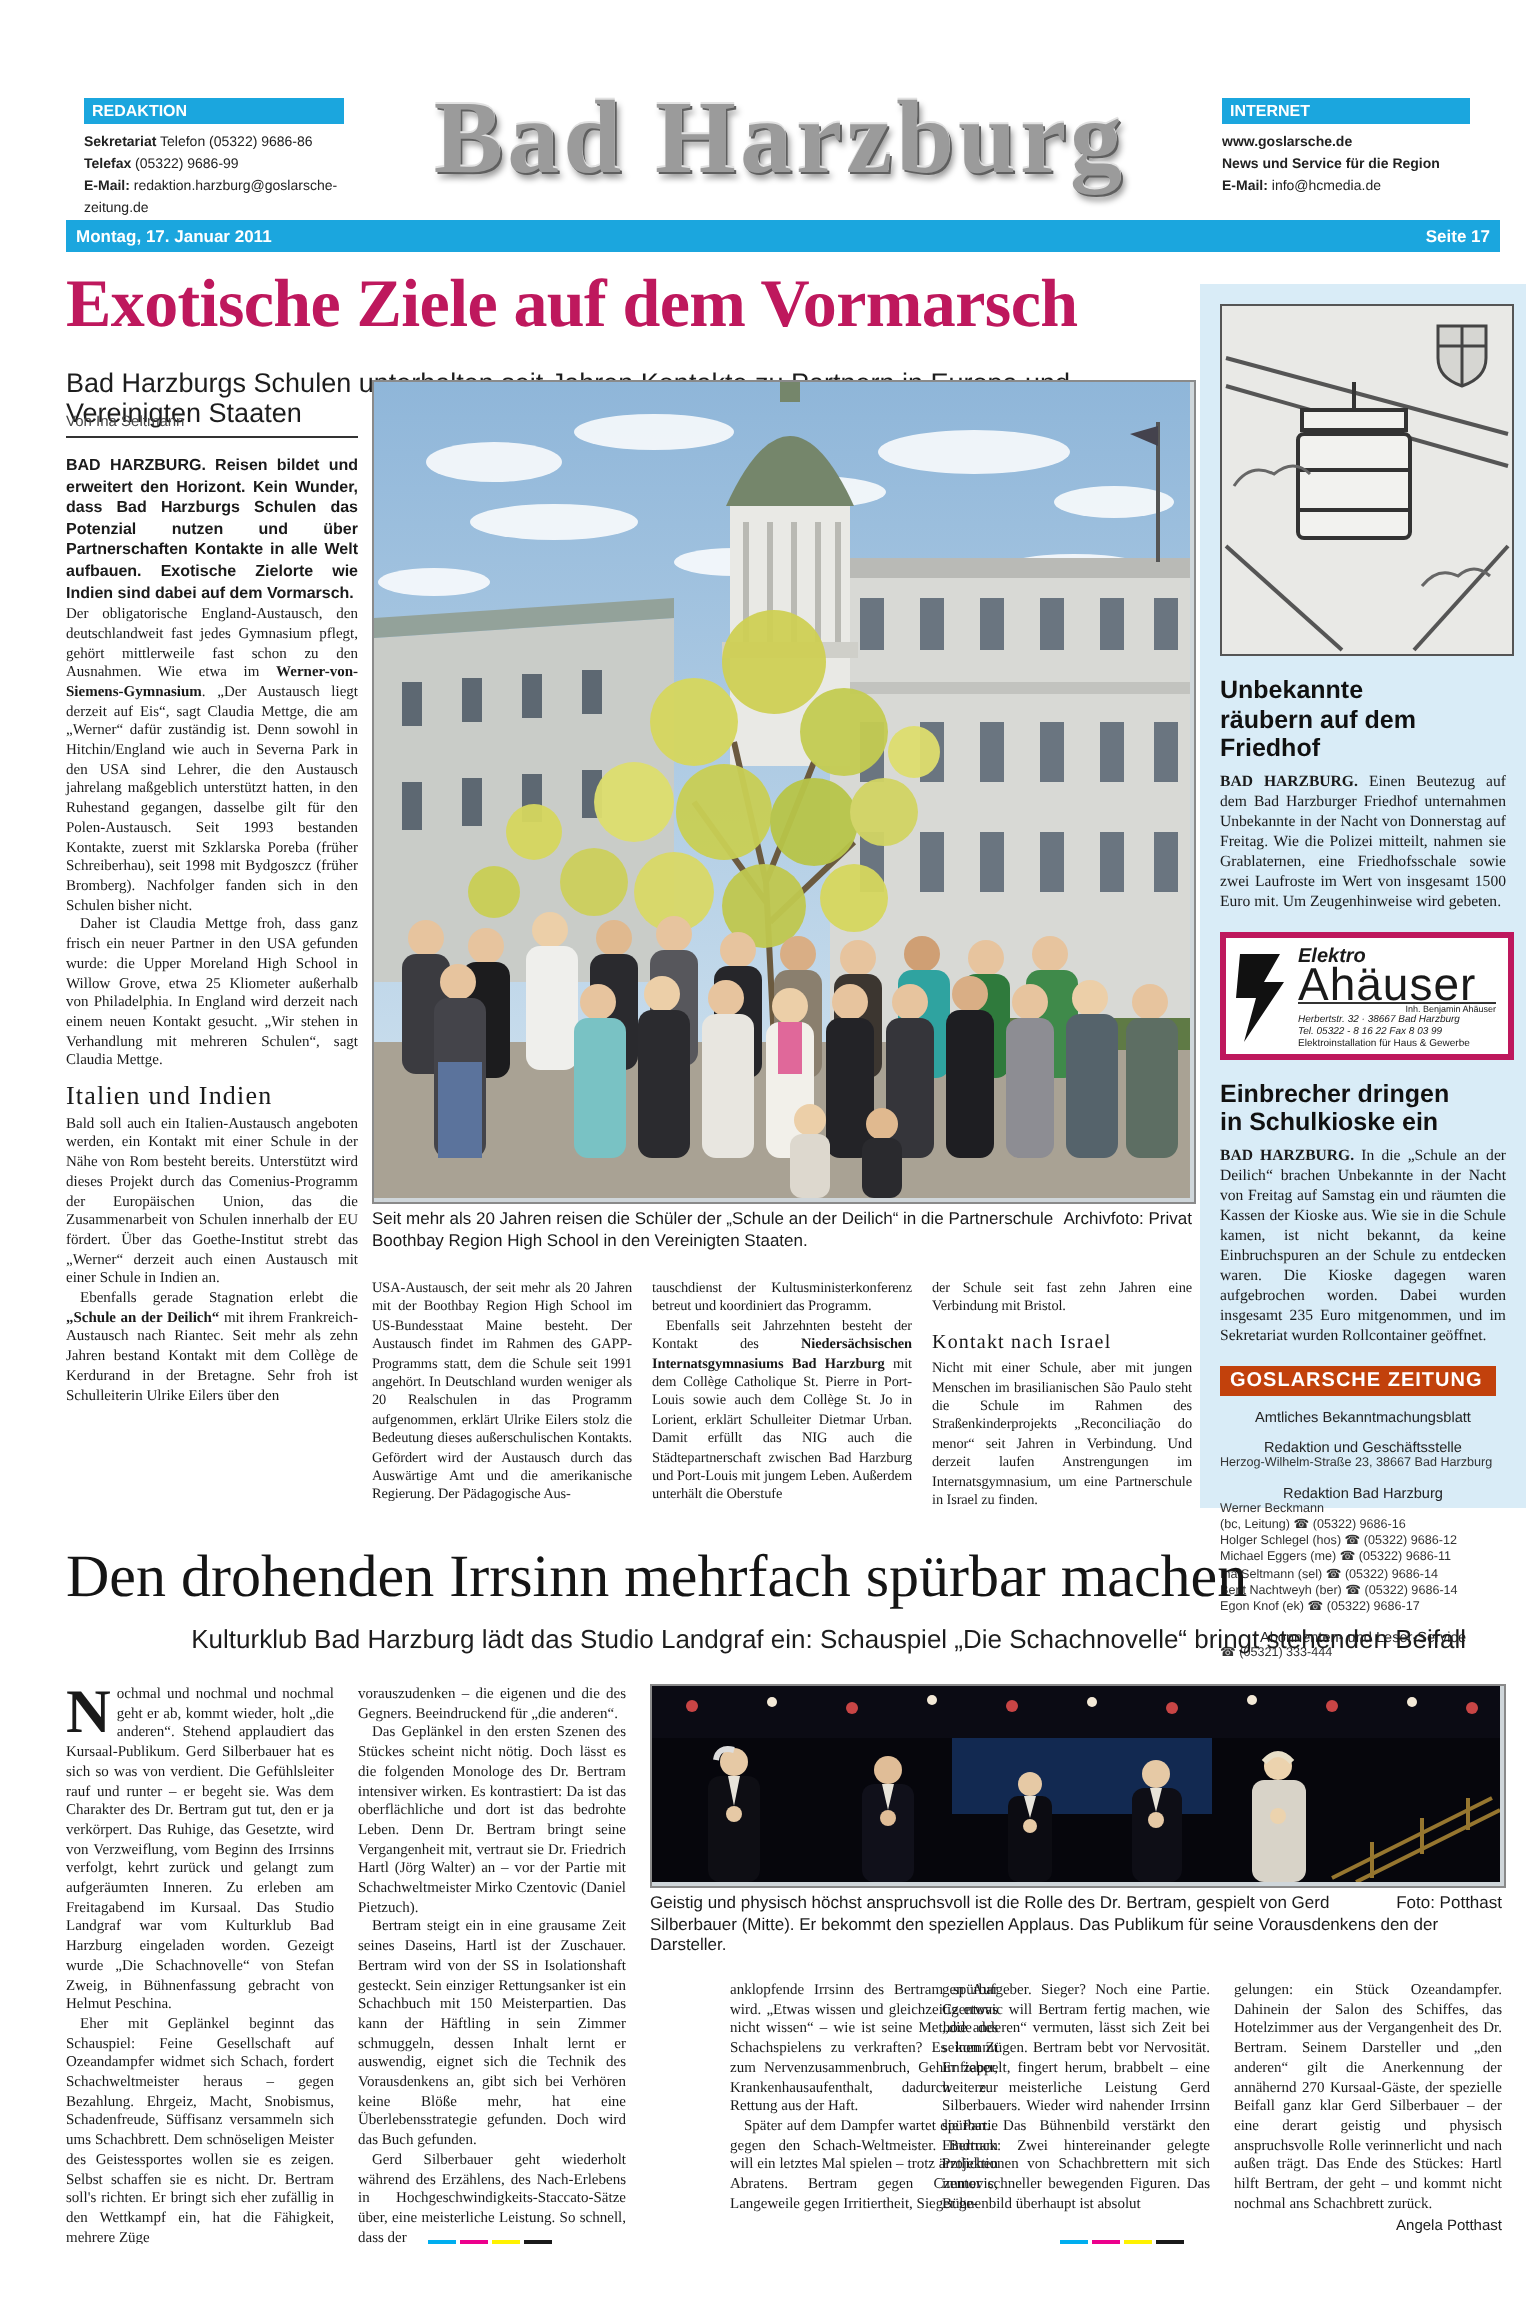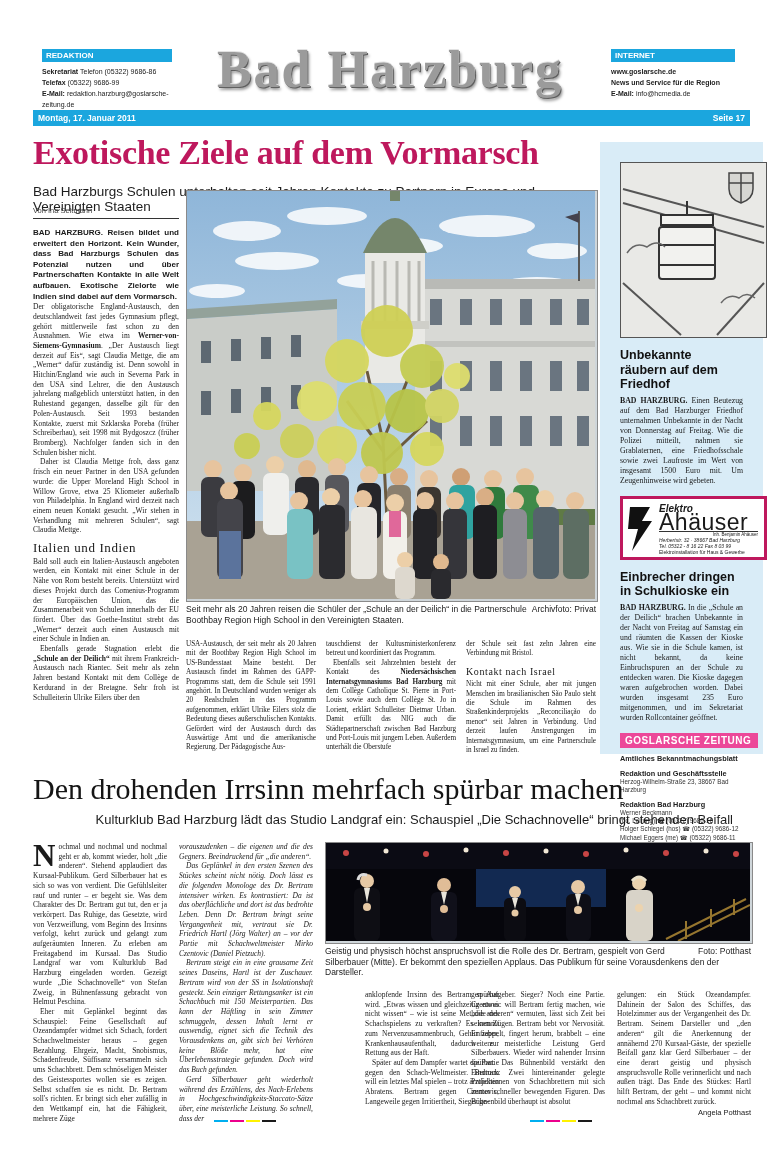--- a/index.html
+++ b/index.html
@@ -27,24 +27,24 @@
   .lead{font-family:"Liberation Sans","DejaVu Sans",sans-serif;font-weight:bold;font-size:8px;
         line-height:10.6px;text-align:justify;margin:0 0 6px 0;}
   .crosshead{font-size:13px;letter-spacing:.6px;margin:8px 0 4px 0;font-weight:normal;}
   .cap{font-family:"Liberation Sans","DejaVu Sans",sans-serif;font-size:8.5px;line-height:10.5px;color:#1a1a1a;}
   .cap .credit{float:right;color:#1a1a1a;}
   .photo-frame{border:1px solid #8a8a8a;background:#cfd6da;}
   .sidebar{background:#d9ecf7;}
   .sb-h{font-family:"Liberation Sans","DejaVu Sans",sans-serif;font-weight:bold;font-size:12.5px;
         line-height:14.5px;color:#111;margin:10px 0 4px 0;}
   .sb-p{font-size:7.8px;line-height:10px;text-align:justify;margin:0;}
-  .gzbar{background:#ec4899;color:#fff;font-family:"Liberation Sans","DejaVu Sans",sans-serif;
+  .gzbar{background:#c2410c;color:#fff;font-family:"Liberation Sans","DejaVu Sans",sans-serif;
          font-weight:bold;font-size:10px;letter-spacing:.5px;padding:2px 5px;}
   .svc{font-family:"Liberation Sans","DejaVu Sans",sans-serif;color:#222;}
-  .svc .t{font-weight:bold;font-size:7.3px;margin-top:6px;}
+  .svc .t{font-weight:normal;font-size:7.3px;margin-top:6px;text-align:center;}
   .svc .l{font-size:6.3px;line-height:8.2px;color:#333;}
   .dropcap{float:left;font-size:31px;line-height:26px;font-weight:bold;margin:1px 3px 0 0;}
   .author{font-family:"Liberation Sans","DejaVu Sans",sans-serif;font-size:7.5px;text-align:right;margin-top:2px;}
   .regmarks{display:flex;gap:2px;}
   .regmarks span{width:14px;height:13px;display:block;}
   .rm-c{background:#00aeef;} .rm-m{background:#ec008c;} .rm-y{background:#fff200;} .rm-k{background:#1a1a1a;}
   .adbox{background:#ffffff;border:3px solid #be185d;}
 </style>
 </head>
 <body>
@@ -301,21 +301,21 @@
   <div class="abs bodytxt smallcol" style="left:326px;top:640px;width:130px;">
     <p>tauschdienst der Kultusministerkonferenz betreut und koordiniert das Programm.</p>
     <p class="ind"><span>Ebenfalls seit Jahrzehnten besteht der Kontakt des </span><b>Niedersächsischen Internatsgymnasiums Bad Harzburg</b><span> mit dem Collège Catholique St. Pierre in Port-Louis sowie auch dem Collège St. Jo in Lorient, erklärt Schulleiter Dietmar Urban. Damit erfüllt das NIG auch die Städtepartnerschaft zwischen Bad Harzburg und Port-Louis mit jungem Leben. Außerdem unterhält die Oberstufe</span></p>
   </div>
   <div class="abs bodytxt smallcol" style="left:466px;top:640px;width:130px;">
     <p>der Schule seit fast zehn Jahren eine Verbindung mit Bristol.</p>
     <div class="crosshead" style="text-align:left;font-size:10px;">Kontakt nach Israel</div>
     <p>Nicht mit einer Schule, aber mit jungen Menschen im brasilianischen São Paulo steht die Schule im Rahmen des Straßenkinderprojekts „Reconciliação do menor“ seit Jahren in Verbindung. Und derzeit laufen Anstrengungen im Internatsgymnasium, um eine Partnerschule in Israel zu finden.</p>
   </div>
 
-  <div class="abs sidebar" style="left:600px;top:142px;width:163px;height:612px;padding:20px;box-sizing:border-box;">
+  <div class="abs sidebar" style="left:600px;top:142px;width:163px;height:612px;padding:10px;box-sizing:border-box;">
     <div style="width:147px;height:176px;background:#e9e9e6;border:1px solid #555;box-sizing:border-box;">
       <svg width="145" height="174" viewBox="0 0 145 174">
         <g stroke="#555" stroke-width="2" fill="none">
           <line x1="2" y1="26" x2="143" y2="64"></line>
             <line x1="2" y1="40" x2="143" y2="80"></line>
           <line x1="2" y1="120" x2="60" y2="172"></line>
             <line x1="96" y1="172" x2="143" y2="120"></line>
         </g>
         <g stroke="#333" stroke-width="2" fill="#f2f2ef">
           <line x1="66" y1="38" x2="66" y2="52"></line>
@@ -374,21 +374,21 @@
     </div>
   </div>
 
   <div class="abs h2" style="left:33px;top:772px;">Den drohenden Irrsinn mehrfach spürbar machen</div>
   <div class="abs deck" style="left:33px;top:812px;width:700px;font-size:13px;text-align:right;">Kulturklub Bad Harzburg lädt das Studio Landgraf ein: Schauspiel „Die Schachnovelle“ bringt stehenden Beifall</div>
 
   <div class="abs bodytxt" style="left:33px;top:842px;width:134px;">
     <p><span class="dropcap">N</span><span>ochmal und nochmal und nochmal geht er ab, kommt wieder, holt „die anderen“. Stehend applaudiert das Kursaal-Publikum. Gerd Silberbauer hat es sich so was von verdient. Die Gefühlsleiter rauf und runter – er begeht sie. Was dem Charakter des Dr. Bertram gut tut, den er ja verkörpert. Das Ruhige, das Gesetzte, wird von Verzweiflung, vom Beginn des Irrsinns verfolgt, kehrt zurück und gelangt zum aufgeräumten Inneren. Zu erleben am Freitagabend im Kursaal. Das Studio Landgraf war vom Kulturklub Bad Harzburg eingeladen worden. Gezeigt wurde „Die Schachnovelle“ von Stefan Zweig, in Bühnenfassung gebracht von Helmut Peschina.</span></p>
     <p class="ind">Eher mit Geplänkel beginnt das Schauspiel: Feine Gesellschaft auf Ozeandampfer widmet sich Schach, fordert Schachweltmeister heraus – gegen Bezahlung. Ehrgeiz, Macht, Snobismus, Schadenfreude, Süffisanz versammeln sich ums Schachbrett. Dem schnöseligen Meister des Geistessportes wollen sie es zeigen. Selbst schaffen sie es nicht. Dr. Bertram soll's richten. Er bringt sich eher zufällig in den Wettkampf ein, hat die Fähigkeit, mehrere Züge</p>
   </div>
-  <div class="abs bodytxt" style="left:179px;top:842px;width:134px;font-style:italic;">
+  <div class="abs bodytxt" style="left:179px;top:842px;width:134px;">
     <p>vorauszudenken – die eigenen und die des Gegners. Beeindruckend für „die anderen“.</p>
     <p class="ind">Das Geplänkel in den ersten Szenen des Stückes scheint nicht nötig. Doch lässt es die folgenden Monologe des Dr. Bertram intensiver wirken. Es kontrastiert: Da ist das oberflächliche und dort ist das bedrohte Leben. Denn Dr. Bertram bringt seine Vergangenheit mit, vertraut sie Dr. Friedrich Hartl (Jörg Walter) an – vor der Partie mit Schachweltmeister Mirko Czentovic (Daniel Pietzuch).</p>
     <p class="ind">Bertram steigt ein in eine grausame Zeit seines Daseins, Hartl ist der Zuschauer. Bertram wird von der SS in Isolationshaft gesteckt. Sein einziger Rettungsanker ist ein Schachbuch mit 150 Meisterpartien. Das kann der Häftling in sein Zimmer schmuggeln, dessen Inhalt lernt er auswendig, eignet sich die Technik des Vorausdenkens an, gibt sich bei Verhören keine Blöße mehr, hat eine Überlebensstrategie gefunden. Doch wird das Buch gefunden.</p>
     <p class="ind">Gerd Silberbauer geht wiederholt während des Erzählens, des Nach-Erlebens in Hochgeschwindigkeits-Staccato-Sätze über, eine meisterliche Leistung. So schnell, dass der</p>
   </div>
 
   <div class="abs photo-frame" style="left:325px;top:842px;width:426px;height:100px;">
     <svg width="424" height="98" viewBox="0 0 424 98">
       <rect width="424" height="98" fill="#06060c"></rect>
       <rect x="0" y="0" width="424" height="26" fill="#0b0b14"></rect>

